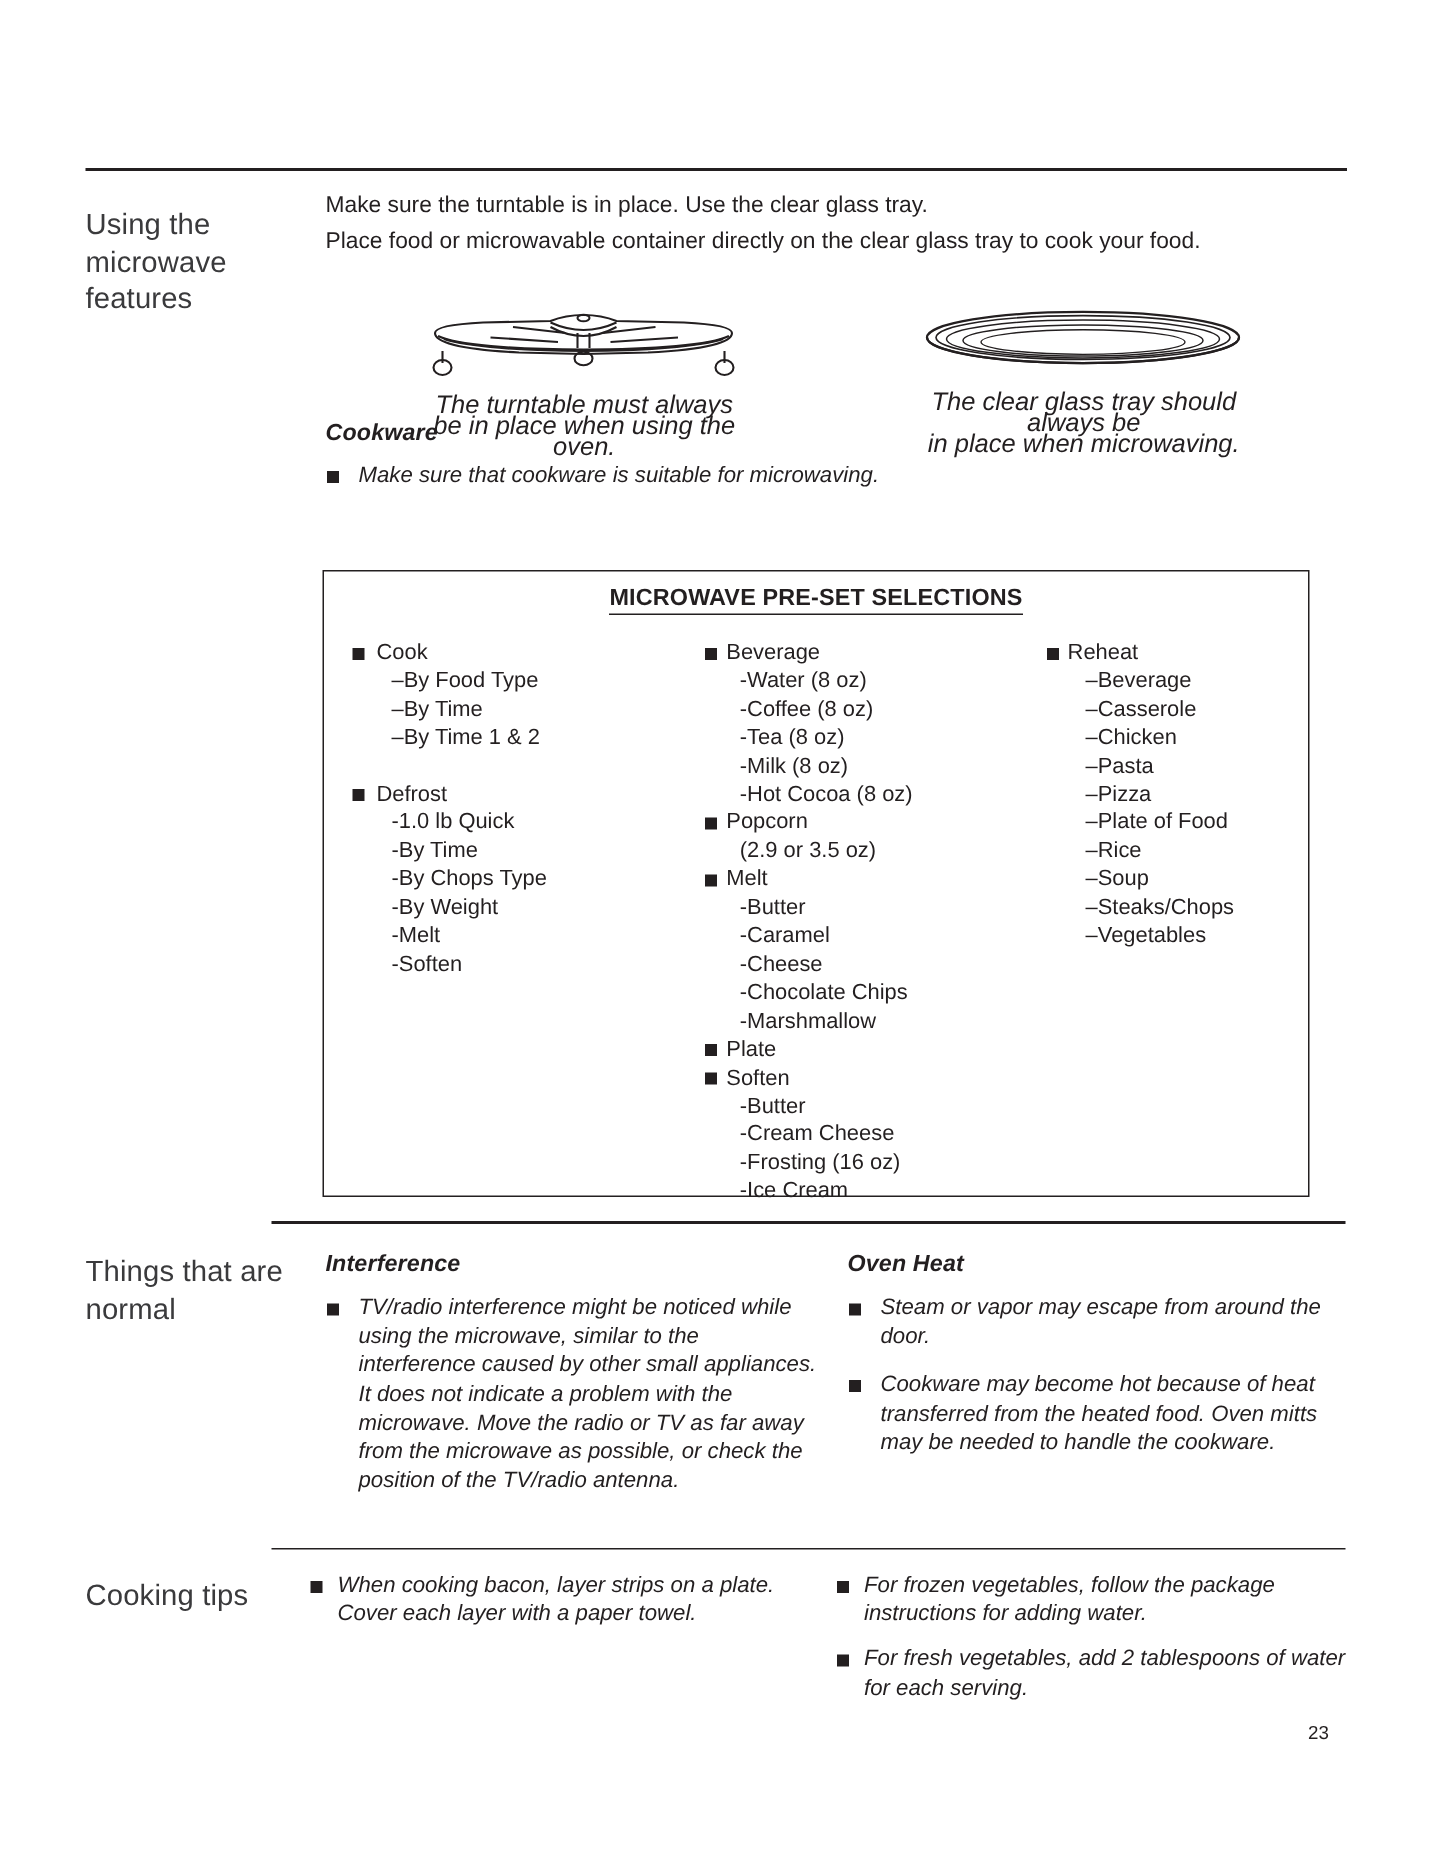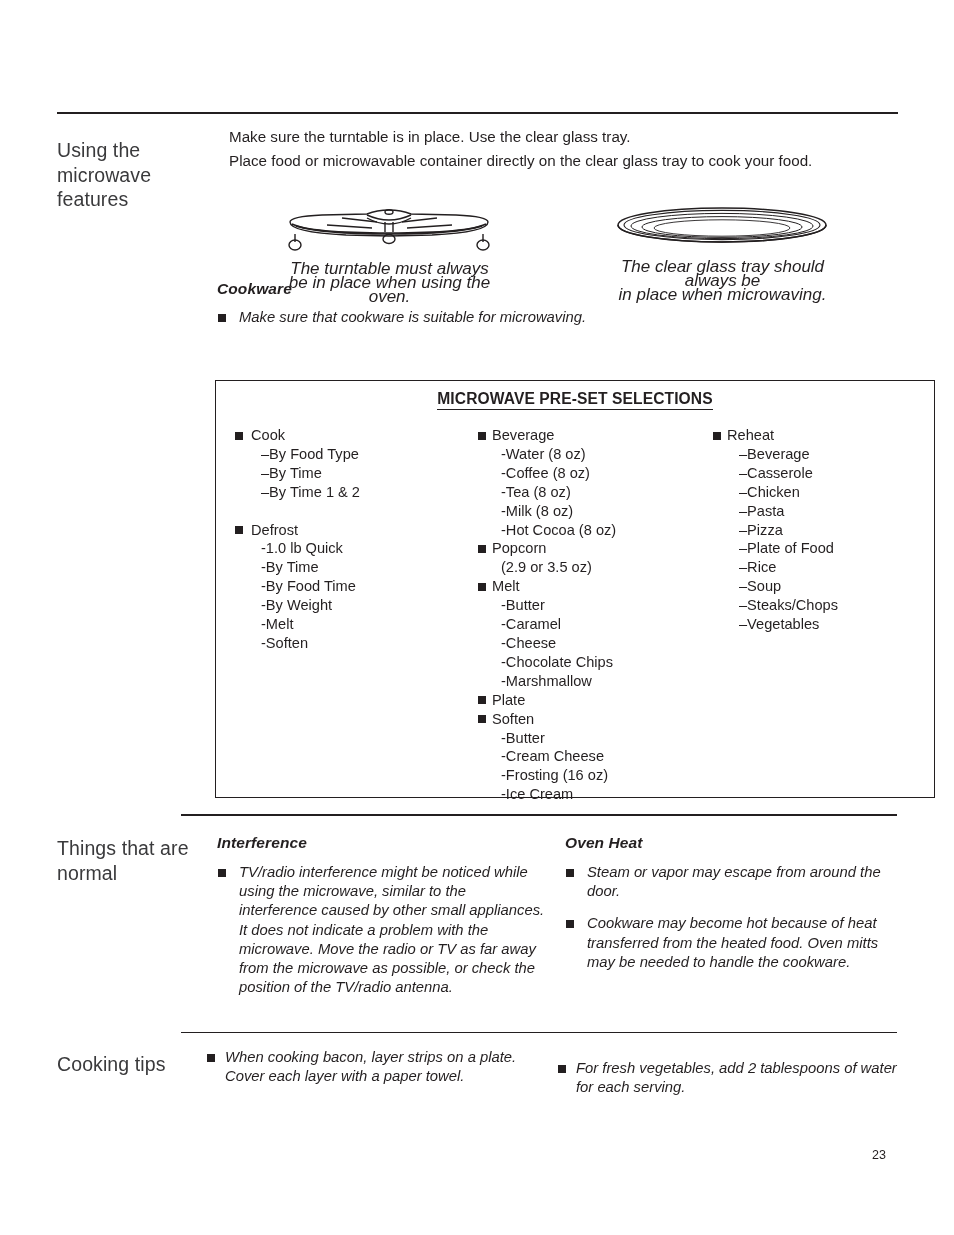--- a/index.html
+++ b/index.html
@@ -69,21 +69,21 @@
   
   .intro {
     position: absolute;
     left: 217px;
     top: 126px;
     width: 660px;
     font-size: 15.2px;
     line-height: 22.5px;
     color: #231f20;
   }
-  .intro p { margin: 0 0 1px 12px; }
+  .intro p { margin: 0 0 1px 0; }
 
   
   .figure {
     position: absolute;
     text-align: center;
   }
   .fig-caption {
     font-size: 17px;
     line-height: 13.8px;
     color: #231f20;
@@ -131,21 +131,21 @@
     width: 8px;
     height: 8px;
     background: #231f20;
   }
 
   
   .preset-box {
     position: absolute;
     left: 215px;
     top: 380px;
-    width: 720px;
+    width: 658px;
     height: 418px;
     border: 1.6px solid #231f20;
     box-sizing: border-box;
   }
   .preset-title {
     text-align: center;
     font-size: 15.6px;
     font-weight: bold;
     letter-spacing: 0.1px;
     color: #231f20;
@@ -317,21 +317,21 @@
     <div class="preset-cols">
       <div class="preset-col col-1" id="preset-col-0">
           <div class="grp-head"><span class="bullet"></span><span>Cook</span></div>
           <div class="grp-item">–By Food Type</div>
           <div class="grp-item">–By Time</div>
           <div class="grp-item">–By Time 1 &amp; 2</div>
           <div class="grp-gap"></div>
           <div class="grp-head"><span class="bullet"></span><span>Defrost</span></div>
           <div class="grp-item">-1.0 lb Quick</div>
           <div class="grp-item">-By Time</div>
-          <div class="grp-item">-By Food Time</div>
+          <div class="grp-item">-By Chops Type</div>
           <div class="grp-item">-By Weight</div>
           <div class="grp-item">-Melt</div>
           <div class="grp-item">-Soften</div>
         </div>
       <div class="preset-col col-2" id="preset-col-1">
           <div class="grp-head"><span class="bullet"></span><span>Beverage</span></div>
           <div class="grp-item">-Water (8 oz)</div>
           <div class="grp-item">-Coffee (8 oz)</div>
           <div class="grp-item">-Tea (8 oz)</div>
           <div class="grp-item">-Milk (8 oz)</div>
@@ -388,20 +388,20 @@
   <div class="rule-tips"></div>
   <div class="gutter-label" style="left:57px; top:1052px;">Cooking tips</div>
 
   <div class="tips-left">
     <ul class="sq" id="tips-left-list">
         <li><span class="bullet"></span><span>When cooking bacon, layer strips on a plate. Cover each layer with a paper towel.</span></li>
       </ul>
   </div>
   <div class="tips-right">
     <ul class="sq" id="tips-right-list">
-        <li><span class="bullet"></span></li>
+        <li><span class="bullet"></span><span>For frozen vegetables, follow the package instructions for adding water.</span></li>
         <li><span class="bullet"></span><span>For fresh vegetables, add 2 tablespoons of water for each serving.</span></li>
       </ul>
   </div>
 
   <div class="page-number">23</div>
 
 </div>
 
 </body></html>

